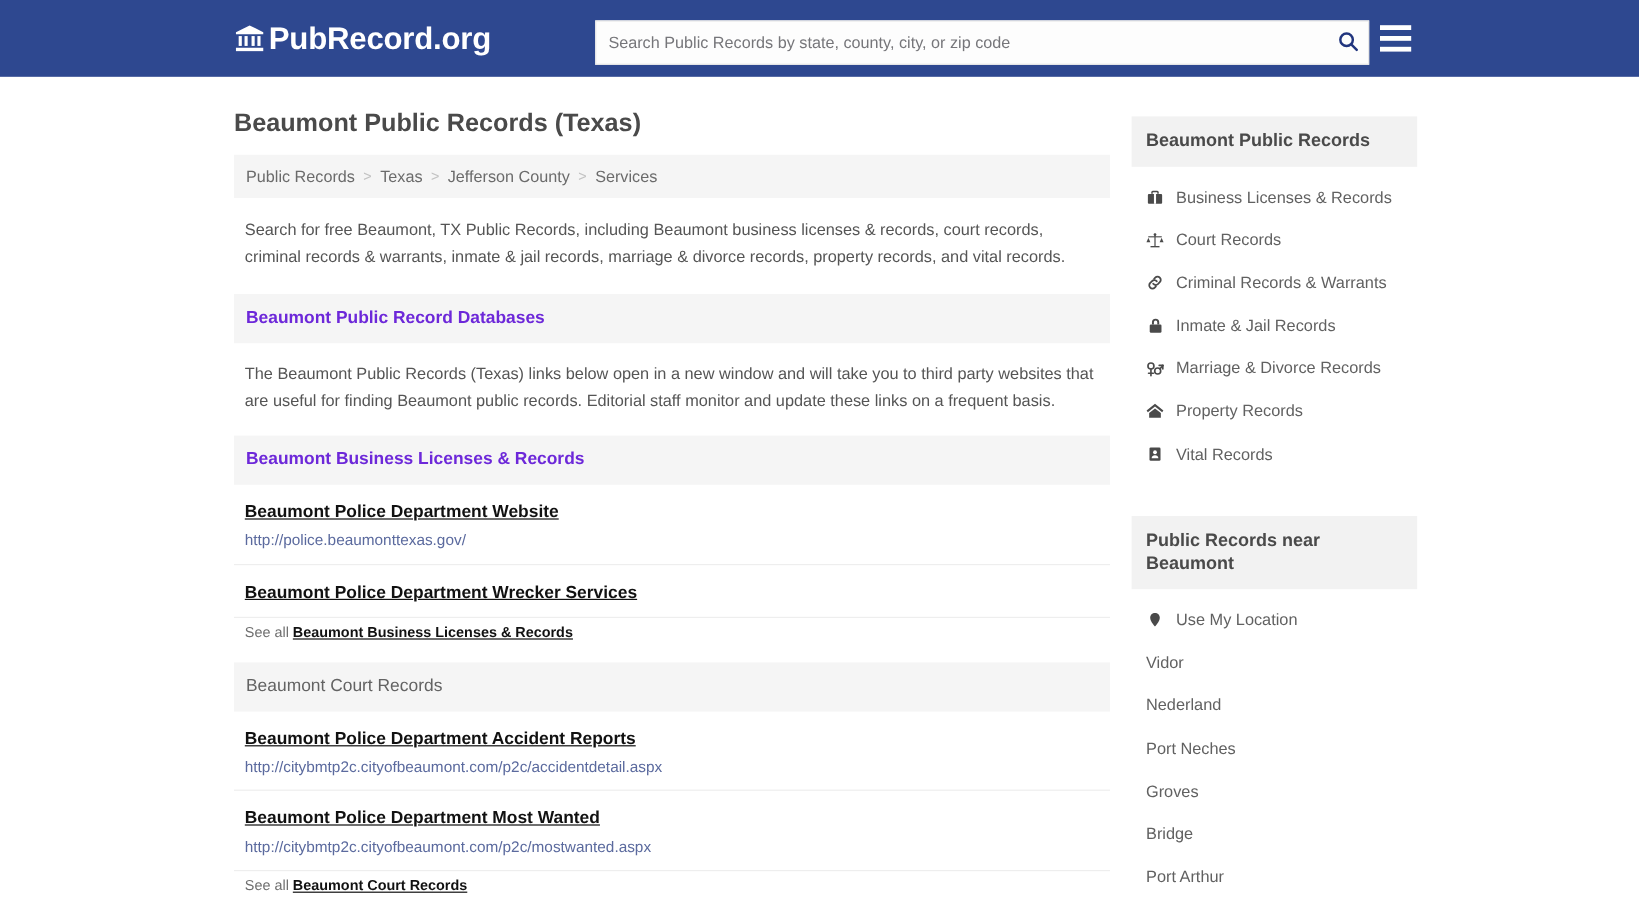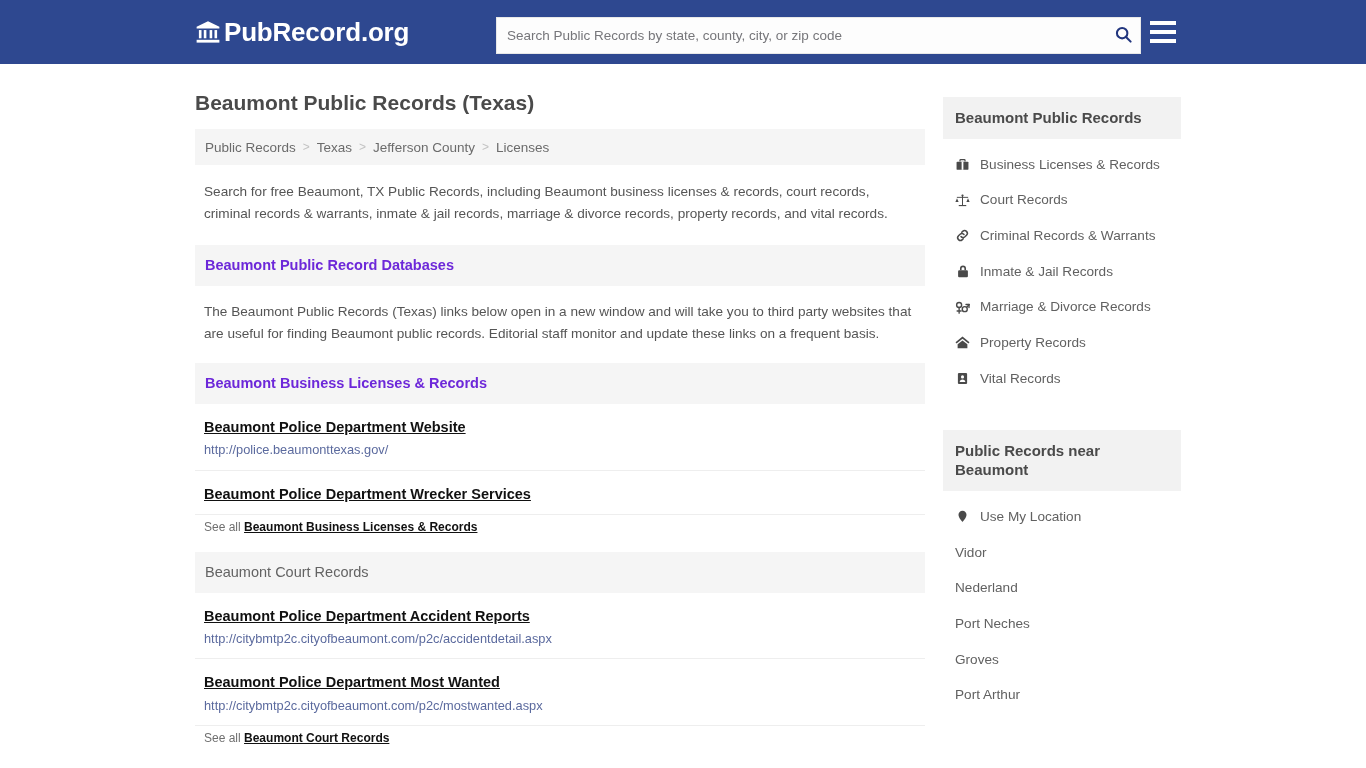--- a/index.html
+++ b/index.html
@@ -271,21 +271,21 @@
 
     <h1 class="page-title">Beaumont Public Records (Texas)</h1>
 
     <nav class="breadcrumb">
       <a class="crumb" href="#">Public Records</a>
       <span class="crumb-sep">&gt;</span>
       <a class="crumb" href="#">Texas</a>
       <span class="crumb-sep">&gt;</span>
       <a class="crumb" href="#">Jefferson County</a>
       <span class="crumb-sep">&gt;</span>
-      <span class="crumb">Licenses</span>
+      <span class="crumb">Services</span>
     </nav>
 
     <p class="intro">Search for free Beaumont, TX Public Records, including Beaumont business licenses &amp; records, court records, criminal records &amp; warrants, inmate &amp; jail records, marriage &amp; divorce records, property records, and vital records.</p>
 
     <div class="section-bar">Beaumont Public Record Databases</div>
     <p class="body-text">The Beaumont Public Records (Texas) links below open in a new window and will take you to third party websites that are useful for finding Beaumont public records. Editorial staff monitor and update these links on a frequent basis.</p>
 
     <div class="section-bar">Beaumont Business Licenses &amp; Records</div>
 
     <div class="entry">
@@ -451,20 +451,25 @@
             <span>Port Neches</span>
           </a>
         </li>
 
         <li class="side-item">
           <a class="side-link no-ico" href="#">
             <span>Groves</span>
           </a>
         </li>
 
+        <li class="side-item">
+          <a class="side-link no-ico" href="#">
+            <span>Bridge</span>
+          </a>
+        </li>
 
         <li class="side-item">
           <a class="side-link no-ico" href="#">
             <span>Port Arthur</span>
           </a>
         </li>
 
       </ul>
     </div>
 

